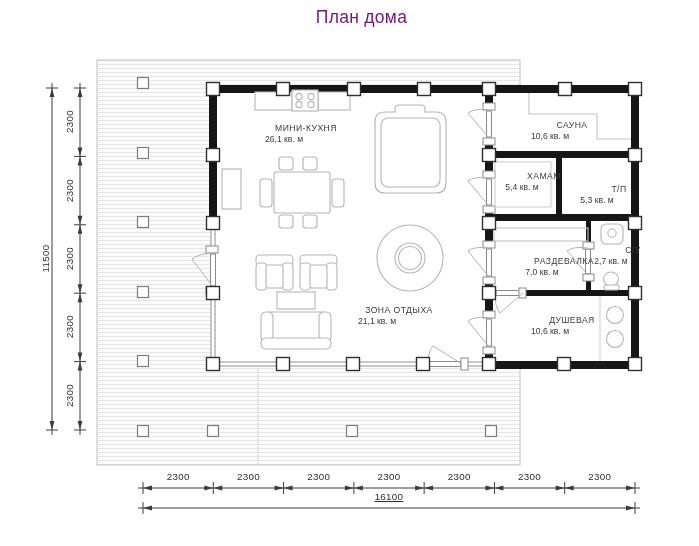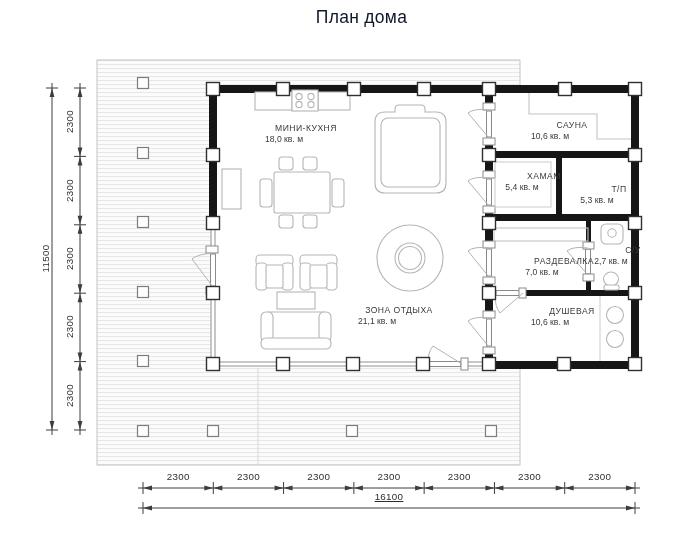--- a/index.html
+++ b/index.html
@@ -2,21 +2,21 @@
 <html><head>
 <meta charset="utf-8">
 <style>
   html,body{margin:0;padding:0;background:#fff;}
   .stage{
     position:relative;width:699px;height:546px;background:#ffffff;overflow:hidden;
     font-family:"Liberation Sans", sans-serif;
   }
   .title{
     position:absolute;left:0;right:0;top:7px;padding-left:24px;
-    text-align:center;font-size:17.5px;color:#0f172a;letter-spacing:.3px;
+    text-align:center;font-size:17.5px;color:#701a75;letter-spacing:.3px;
   }
   svg{position:absolute;left:0;top:0;}
   .room{
     position:absolute;transform:translateX(-50%);text-align:center;
     font-size:8.6px;line-height:10.5px;color:#3a3a3a;white-space:nowrap;
   }
   .room .rname{letter-spacing:.45px;margin-left:44px;}
   .dim-label{
     position:absolute;font-size:9.8px;color:#2e2e2e;text-align:center;
     white-space:nowrap;letter-spacing:.3px;
@@ -275,21 +275,21 @@
         <line x1="52" y1="83" x2="52" y2="435" stroke="#3d3d3d" stroke-width="1"></line>
         <line x1="46" y1="88" x2="58" y2="88" stroke="#3d3d3d" stroke-width="1"></line>
         <line x1="46" y1="430" x2="58" y2="430" stroke="#3d3d3d" stroke-width="1"></line>
         <polygon points="52,88 49.6,97 54.4,97" fill="#3d3d3d"></polygon>
         <polygon points="52,430 49.6,421 54.4,421" fill="#3d3d3d"></polygon>
       </g>
   </svg>
 
   <div class="room" style="left:284px;top:123px">
     <div class="rname">МИНИ-КУХНЯ</div>
-    <div class="rarea">18,0 кв. м</div>
+    <div class="rarea">26,1 кв. м</div>
   </div>
   <div class="room" style="left:377px;top:305px">
     <div class="rname">ЗОНА ОТДЫХА</div>
     <div class="rarea">21,1 кв. м</div>
   </div>
   <div class="room" style="left:550px;top:120px">
     <div class="rname">САУНА</div>
     <div class="rarea">10,6 кв. м</div>
   </div>
   <div class="room" style="left:522px;top:171px">
@@ -301,21 +301,21 @@
     <div class="rarea">5,3 кв. м</div>
   </div>
   <div class="room" style="left:542px;top:256px">
     <div class="rname">РАЗДЕВАЛКА</div>
     <div class="rarea">7,0 кв. м</div>
   </div>
   <div class="room" style="left:611px;top:245px">
     <div class="rname">С/У</div>
     <div class="rarea">2,7 кв. м</div>
   </div>
-  <div class="room" style="left:550px;top:306px">
+  <div class="room" style="left:550px;top:315px">
     <div class="rname">ДУШЕВАЯ</div>
     <div class="rarea">10,6 кв. м</div>
   </div>
 
   <div id="dim-labels">
       <div class="dim-label" style="left: 156.143px; top: 471px; width: 44px;">2300</div>
       <div class="dim-label" style="left: 226.429px; top: 471px; width: 44px;">2300</div>
       <div class="dim-label" style="left: 296.714px; top: 471px; width: 44px;">2300</div>
       <div class="dim-label" style="left: 367px; top: 471px; width: 44px;">2300</div>
       <div class="dim-label" style="left: 437.286px; top: 471px; width: 44px;">2300</div>

